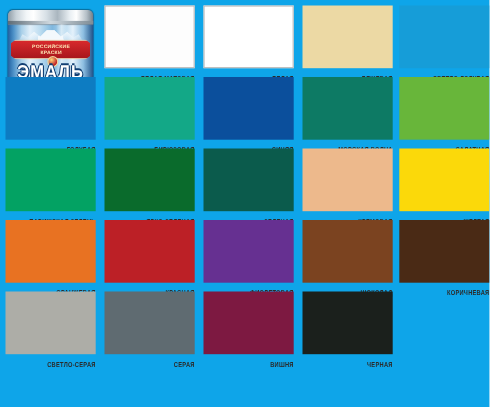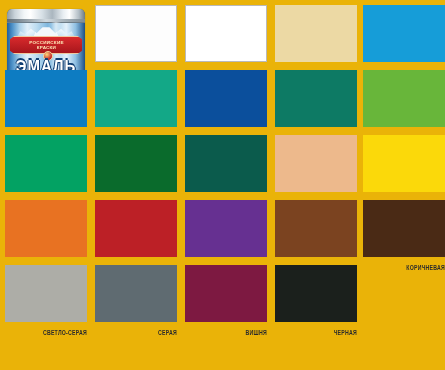--- a/index.html
+++ b/index.html
@@ -12,21 +12,21 @@
     width: 445px;
     height: 370px;
     overflow: hidden;
     font-family: "Liberation Sans", sans-serif;
   }
 
   #chart {
     position: relative;
     width: 445px;
     height: 370px;
-    background: #eab308;
+    background: #0ea5e9;
   }
 
   
   .can-cell {
     position: absolute;
     left: 5px;
     top: 5px;
     width: 82px;
     height: 92px;
   }

